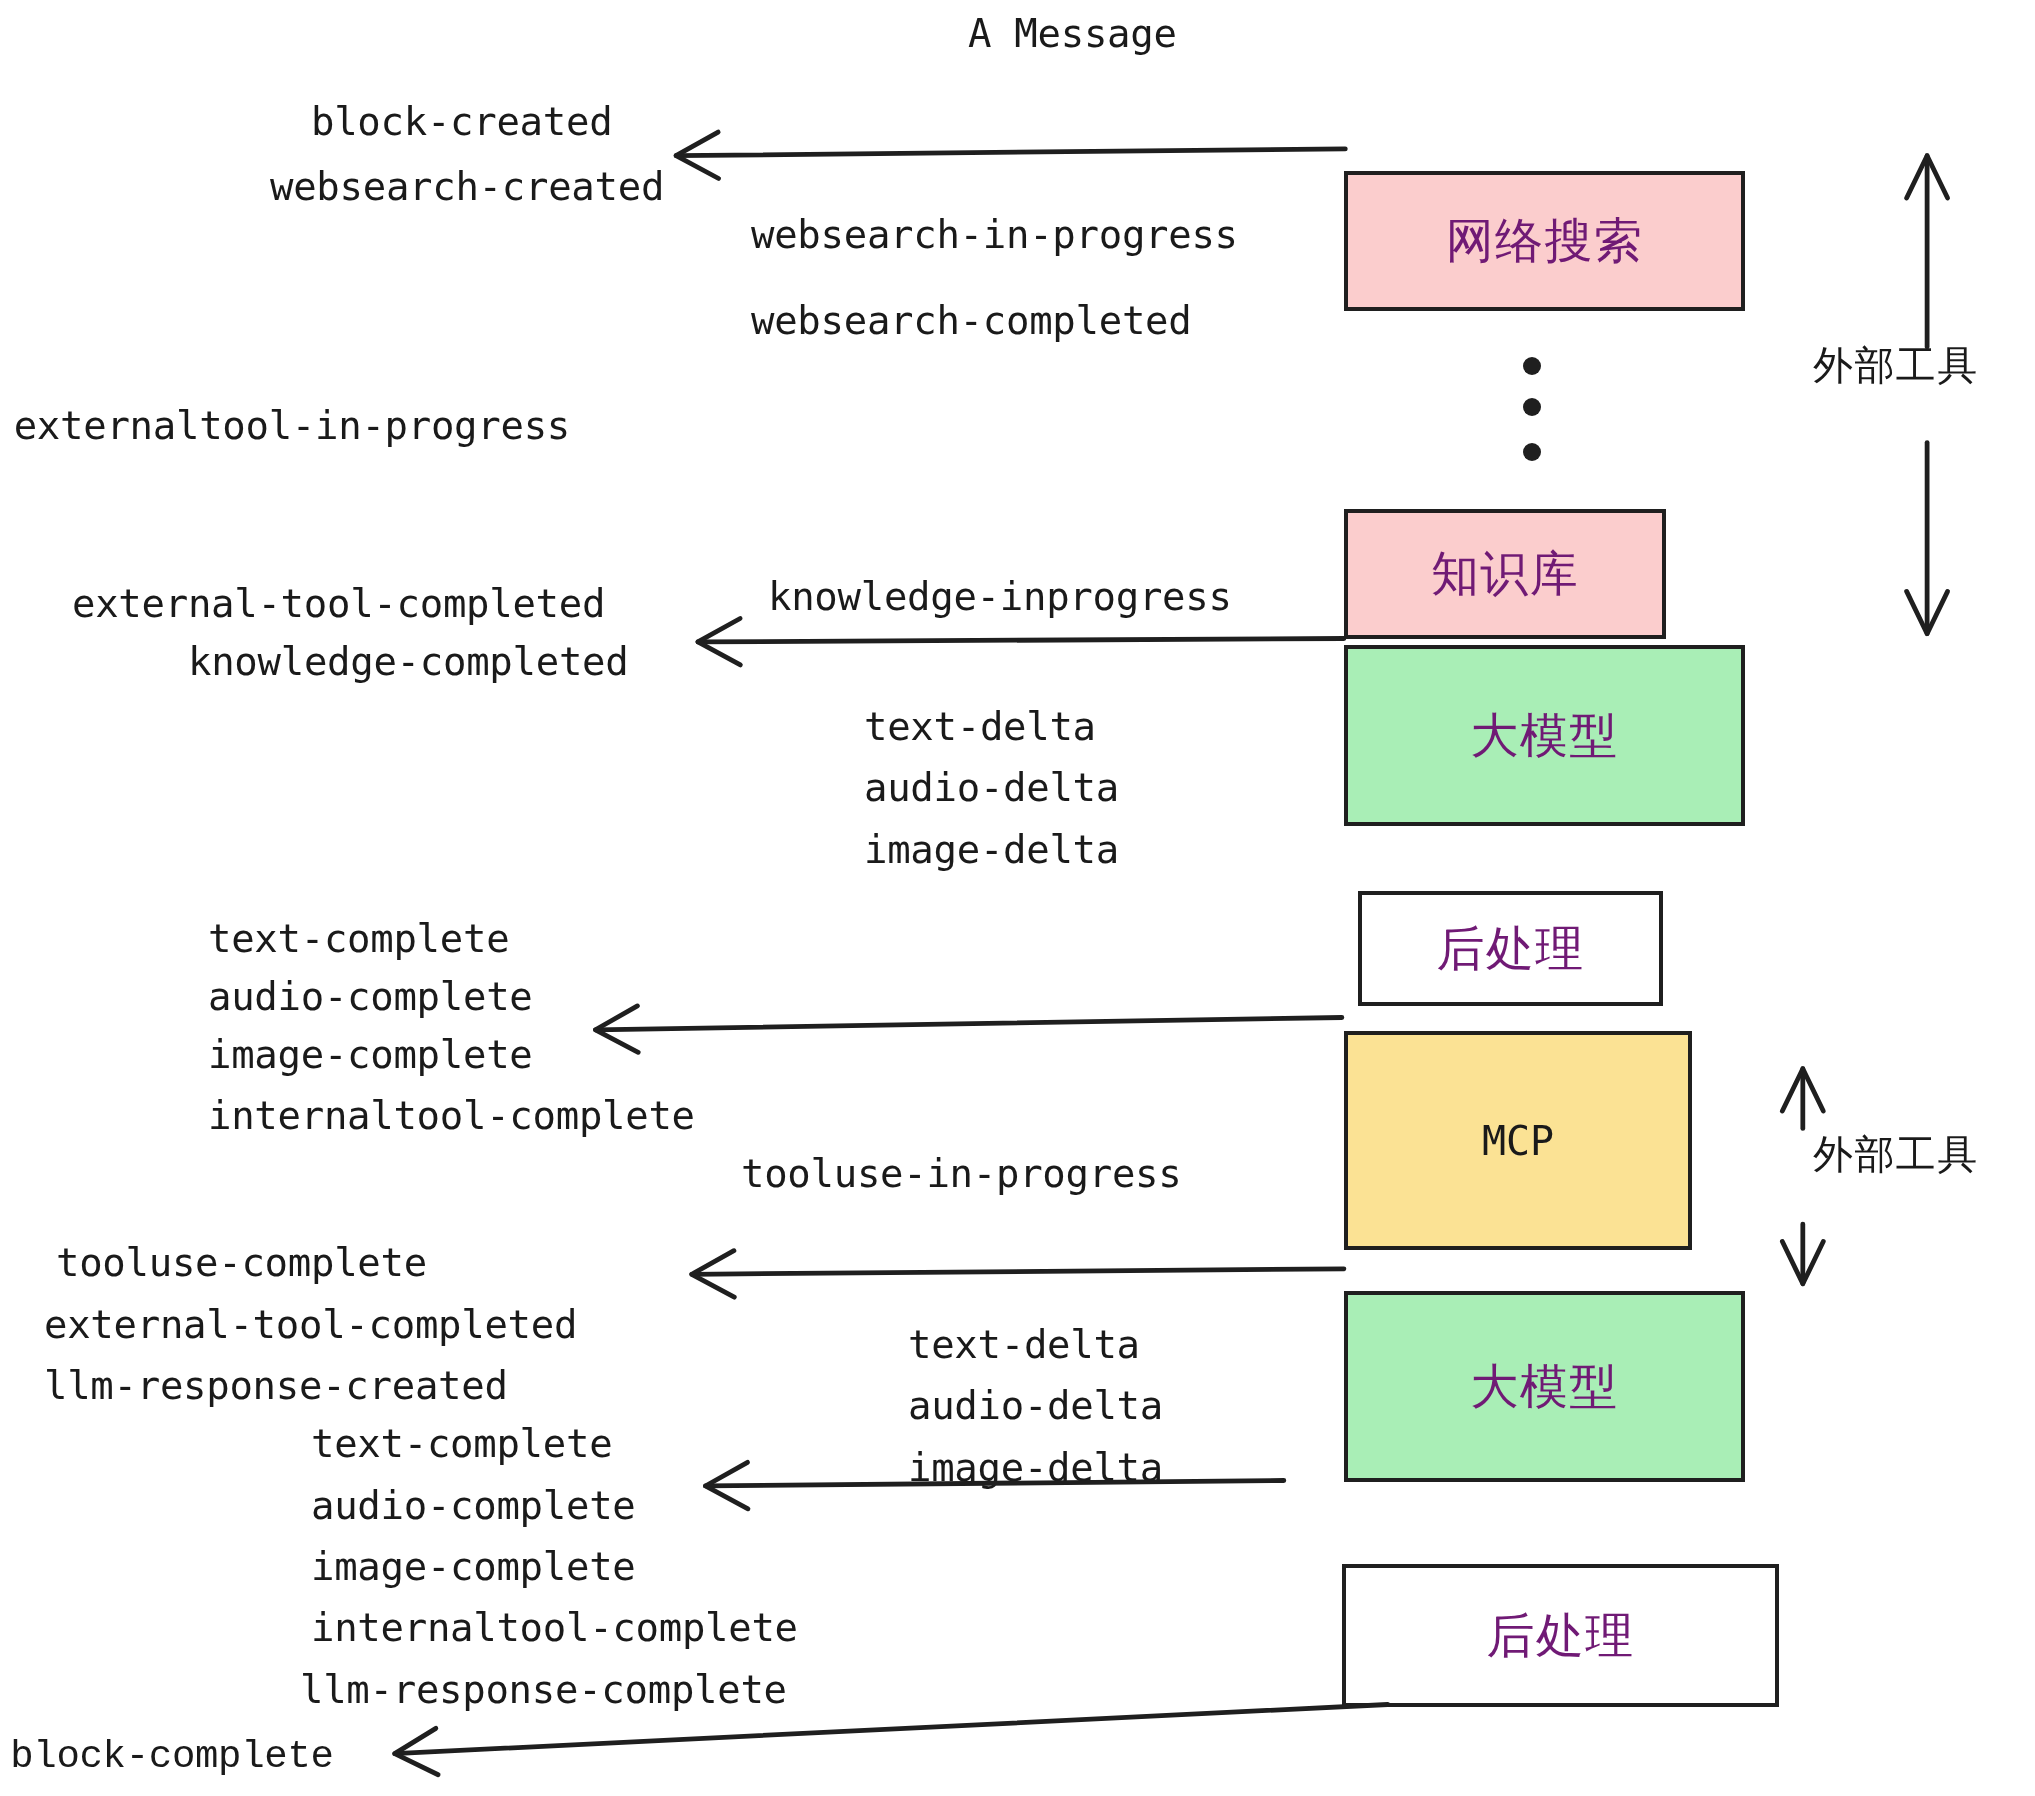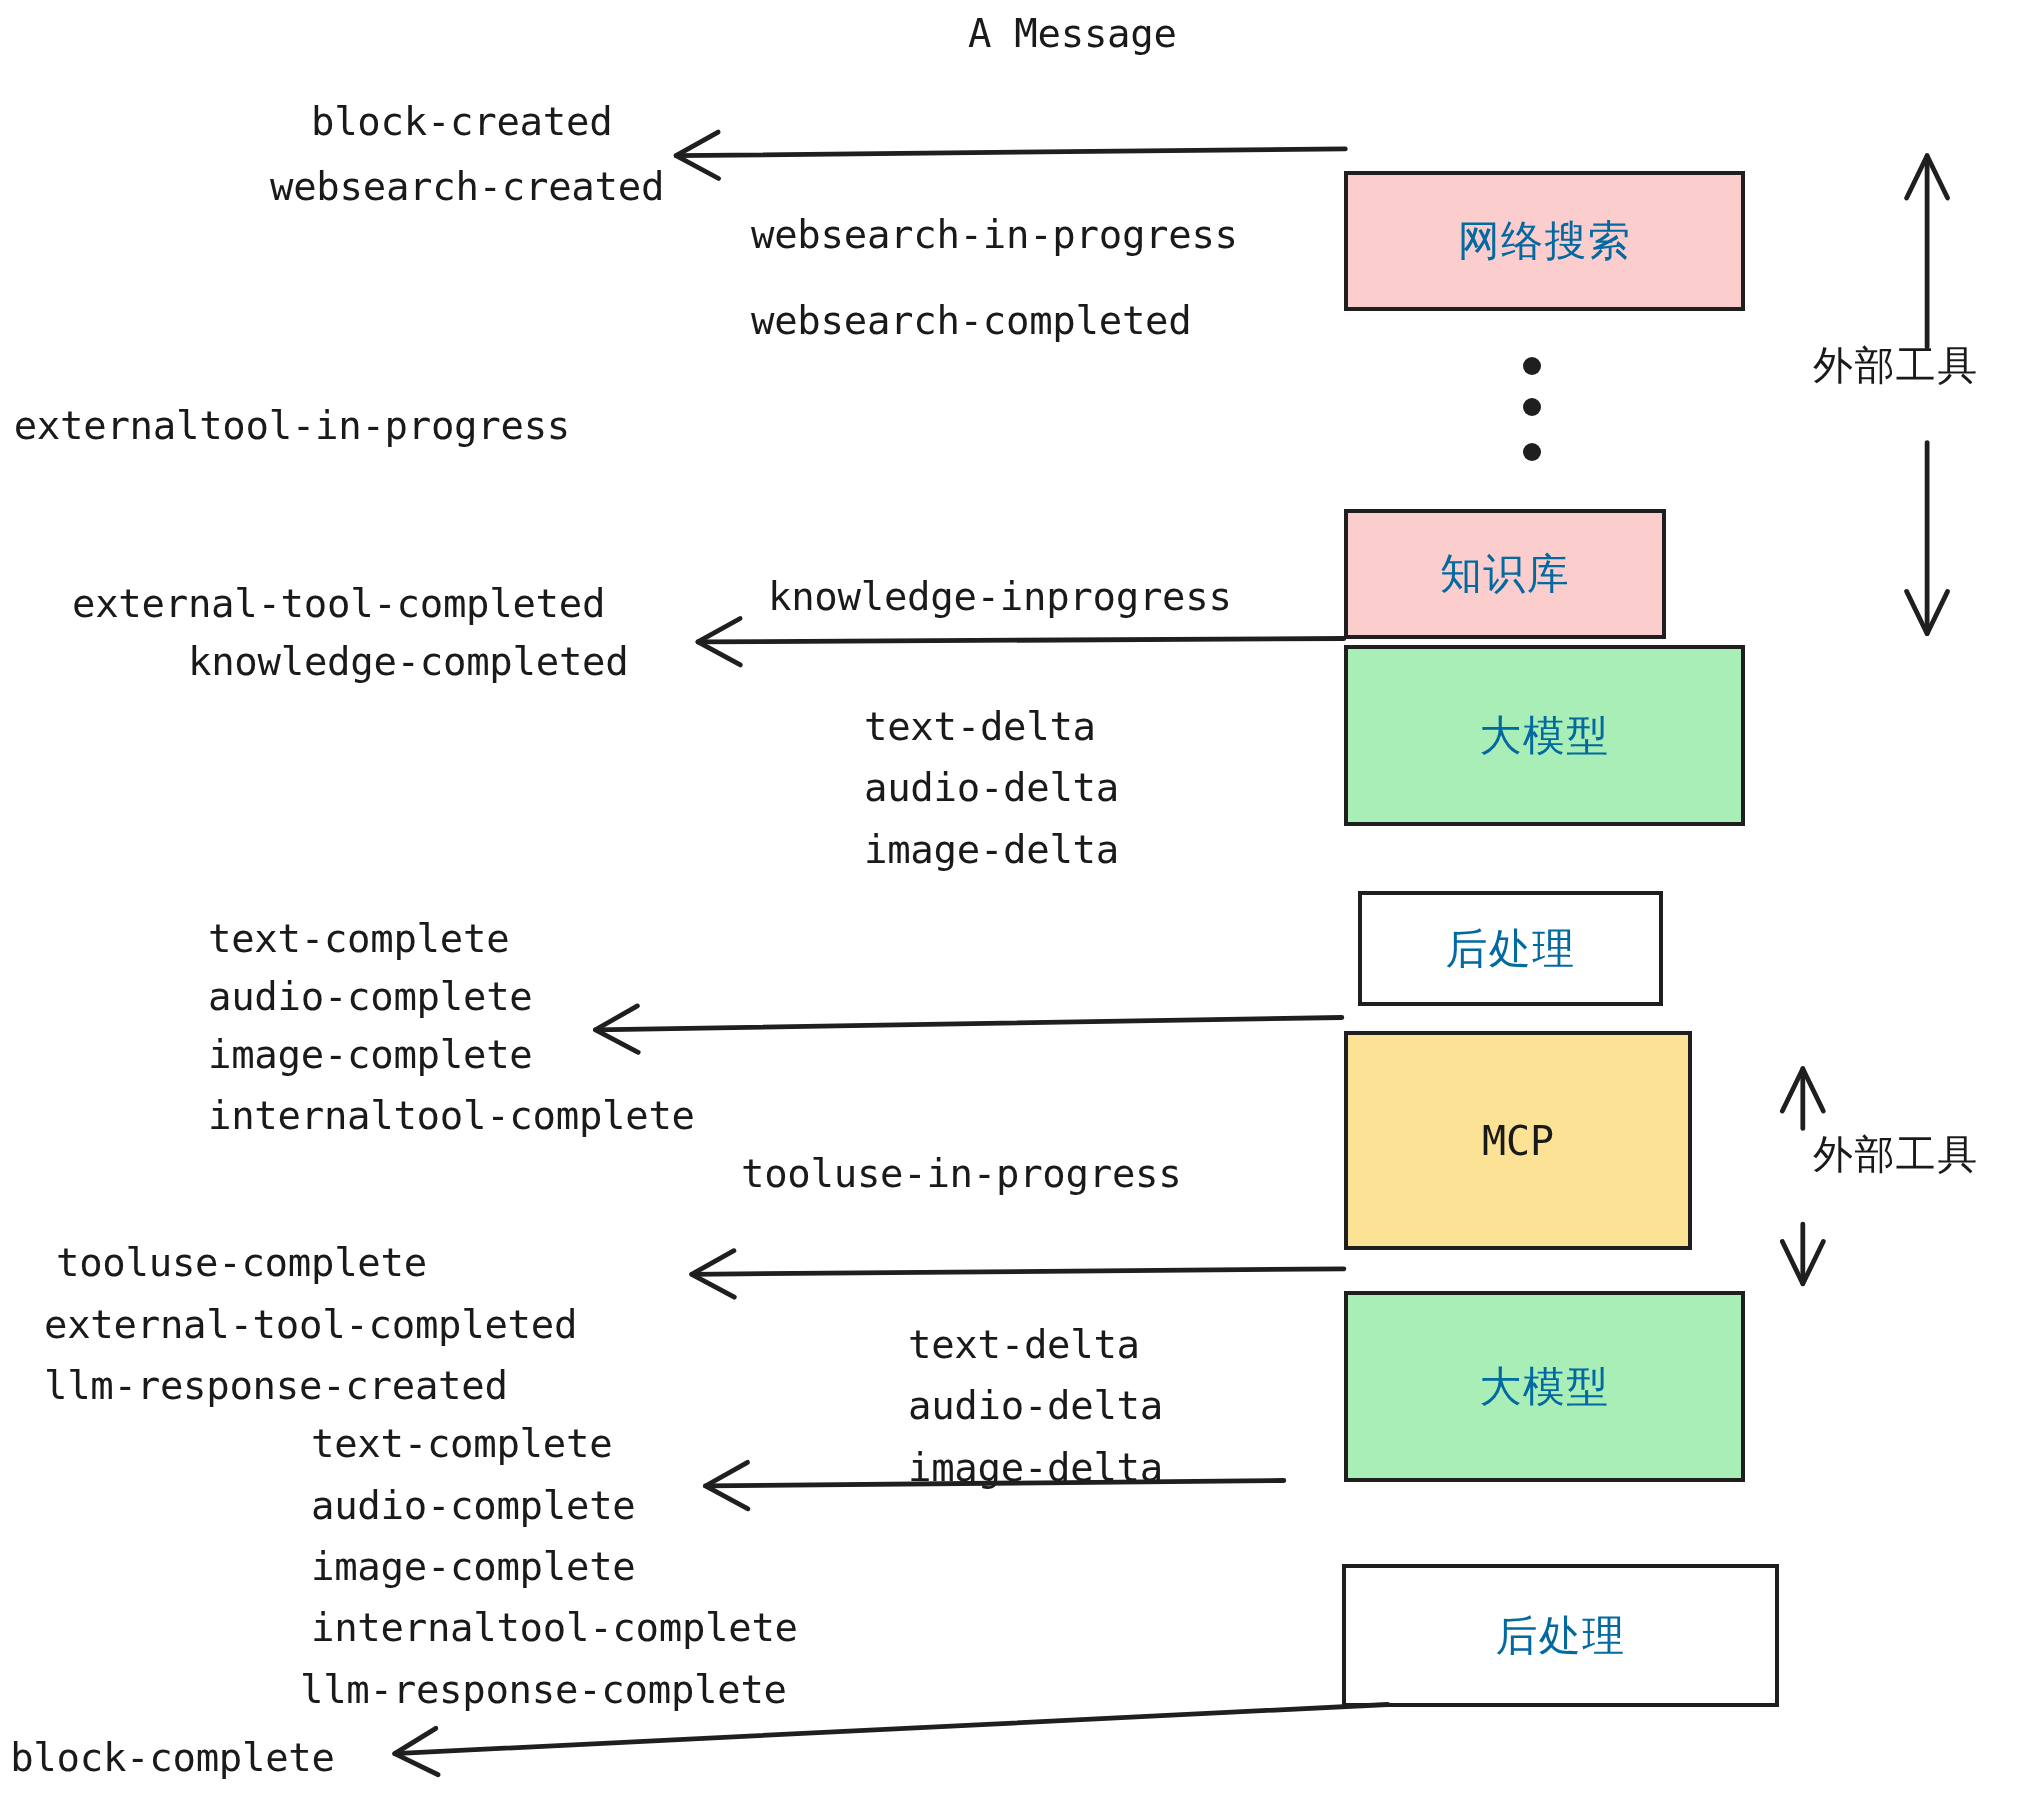--- a/index.html
+++ b/index.html
@@ -33,22 +33,22 @@
   .box {
     position: absolute;
     box-sizing: border-box;
     border: 4.1px solid #1f1f1f;
     display: flex;
     align-items: center;
     justify-content: center;
   }
   .box-label {
     font-family: "DejaVu Sans", sans-serif;
-    font-size: 42px;
-    color: #0369a1;
+    font-size: 48px;
+    color: #701a75;
     letter-spacing: 1.4px;
     white-space: nowrap;
   }
   .box-label-mono {
     font-family: "DejaVu Sans Mono", monospace;
     font-size: 40px;
     color: #1a1a1a;
     white-space: nowrap;
   }
   .dot {
@@ -103,21 +103,21 @@
       <div class="lbl evt" style="left: 44px; top: 1305px;">external-tool-completed</div>
       <div class="lbl evt" style="left: 44px; top: 1366px;">llm-response-created</div>
       <div class="lbl evt" style="left: 908px; top: 1325px;">text-delta</div>
       <div class="lbl evt" style="left: 908px; top: 1386px;">audio-delta</div>
       <div class="lbl evt" style="left: 908px; top: 1448px;">image-delta</div>
       <div class="lbl evt" style="left: 311px; top: 1424px;">text-complete</div>
       <div class="lbl evt" style="left: 311px; top: 1486px;">audio-complete</div>
       <div class="lbl evt" style="left: 311px; top: 1547px;">image-complete</div>
       <div class="lbl evt" style="left: 311px; top: 1608px;">internaltool-complete</div>
       <div class="lbl evt" style="left: 300px; top: 1670px;">llm-response-complete</div>
-      <div class="lbl evt" style="left: 10.2px; top: 1738px;">block-complete</div>
+      <div class="lbl evt" style="left: 10.2px; top: 1738px; font-family: Liberation Mono, monospace;">block-complete</div>
     </div>
 
   <div id="boxes-layer">
       <div class="box" style="left: 1344px; top: 171px; width: 401px; height: 140px; background: rgb(251, 205, 205);">
         <span class="box-label">网络搜索</span>
       </div>
       <div class="box" style="left: 1344px; top: 509px; width: 322px; height: 130px; background: rgb(251, 205, 205);">
         <span class="box-label">知识库</span>
       </div>
       <div class="box" style="left: 1344px; top: 645px; width: 401px; height: 181px; background: rgb(169, 238, 182);">

